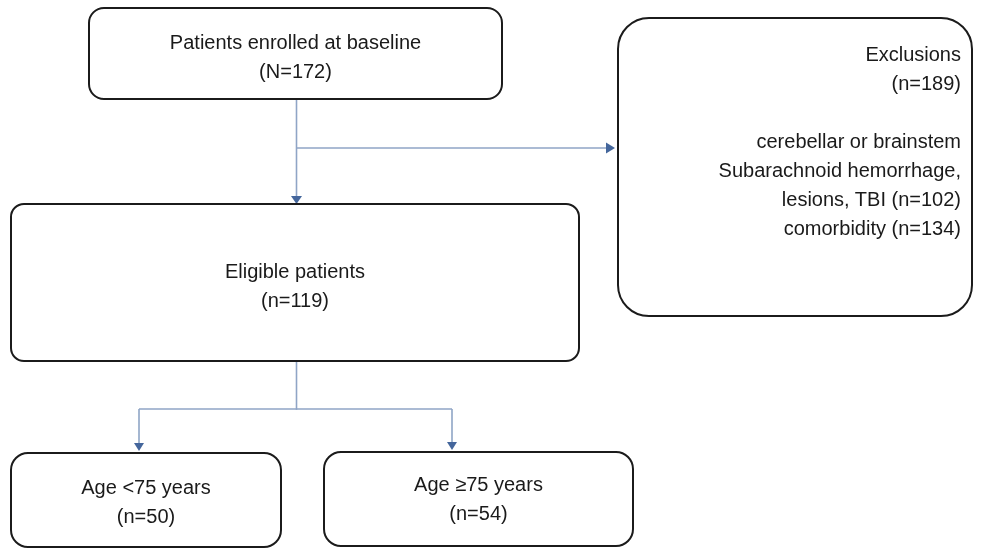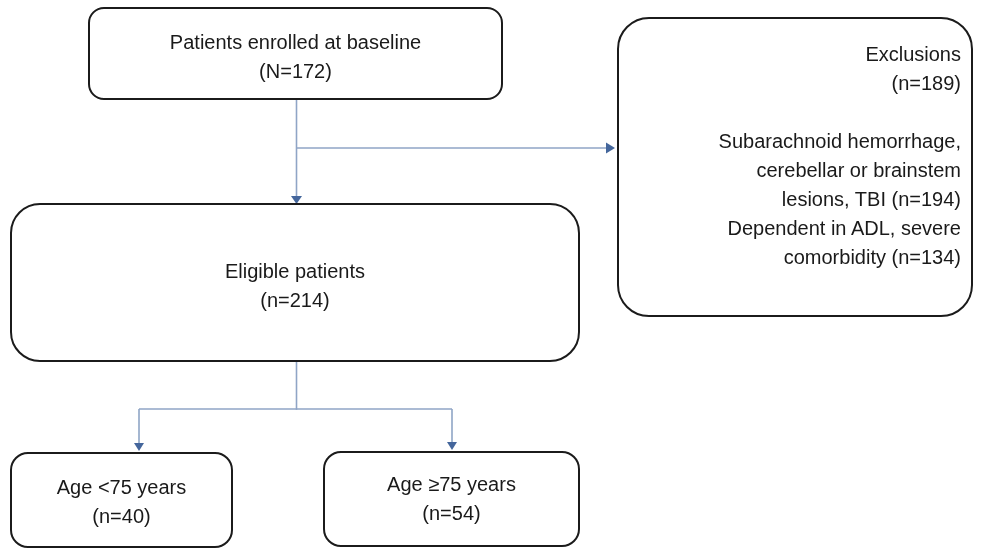--- a/index.html
+++ b/index.html
@@ -42,23 +42,23 @@
   .box.centered {
     display: flex;
     flex-direction: column;
     align-items: center;
     justify-content: center;
     text-align: left;
   }
   .box-enrolled  { left: 88px;  top: 7px;   width: 415px; height: 93px;  border-radius: 16px; padding-top: 7px; }
   .box-exclusions{ left: 617px; top: 17px;  width: 356px; height: 300px; border-radius: 32px;
                    padding: 21px 10px 0 17px; text-align: right; }
-  .box-eligible  { left: 10px;  top: 203px; width: 570px; height: 159px; border-radius: 30px; padding-top: 7px; }
-  .box-age-under { left: 10px;  top: 452px; width: 223px; height: 96px;  border-radius: 18px; padding-top: 4px; }
-  .box-age-over  { left: 323px; top: 451px; width: 257px; height: 96px;  border-radius: 18px; }
+  .box-eligible  { left: 10px;  top: 203px; width: 570px; height: 159px; border-radius: 14px; padding-top: 7px; }
+  .box-age-under { left: 10px;  top: 452px; width: 272px; height: 96px;  border-radius: 18px; padding-top: 4px; }
+  .box-age-over  { left: 323px; top: 451px; width: 311px; height: 96px;  border-radius: 18px; }
   .blank-line { height: 29px; }
 </style>
 </head>
 <body>
 
 <div class="canvas">
 
   <svg class="connectors" width="986" height="560" viewBox="0 0 986 560" xmlns="http://www.w3.org/2000/svg">
 
     <line x1="296.5" y1="100" x2="296.5" y2="197"></line>
@@ -79,35 +79,34 @@
 
   <div class="box centered box-enrolled">
     <div>Patients enrolled at baseline</div>
     <div>(N=172)</div>
   </div>
 
   <div class="box box-exclusions">
     <div>Exclusions</div>
     <div>(n=189)</div>
     <div class="blank-line"></div>
+    <div>cerebellar or brainstem</div>
     <div>Subarachnoid hemorrhage,</div>
-    <div>cerebellar or brainstem</div>
-    <div>lesions, TBI (n=194)</div>
-    <div>Dependent in ADL, severe</div>
+    <div>lesions, TBI (n=102)</div>
     <div>comorbidity (n=134)</div>
   </div>
 
   <div class="box centered box-eligible">
     <div>Eligible patients</div>
-    <div>(n=214)</div>
+    <div>(n=119)</div>
   </div>
 
   <div class="box centered box-age-under">
     <div>Age &lt;75 years</div>
-    <div>(n=40)</div>
+    <div>(n=50)</div>
   </div>
 
   <div class="box centered box-age-over">
     <div>Age ≥75 years</div>
     <div>(n=54)</div>
   </div>
 
 </div>
 
 </body></html>

